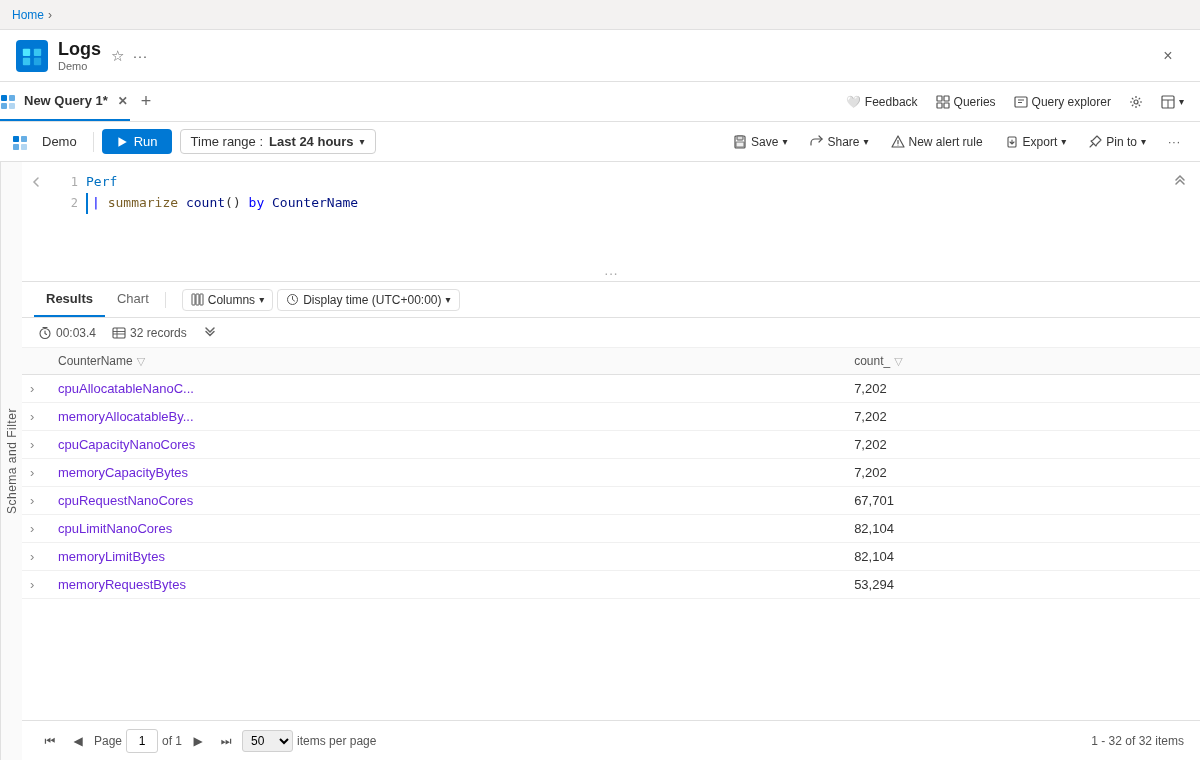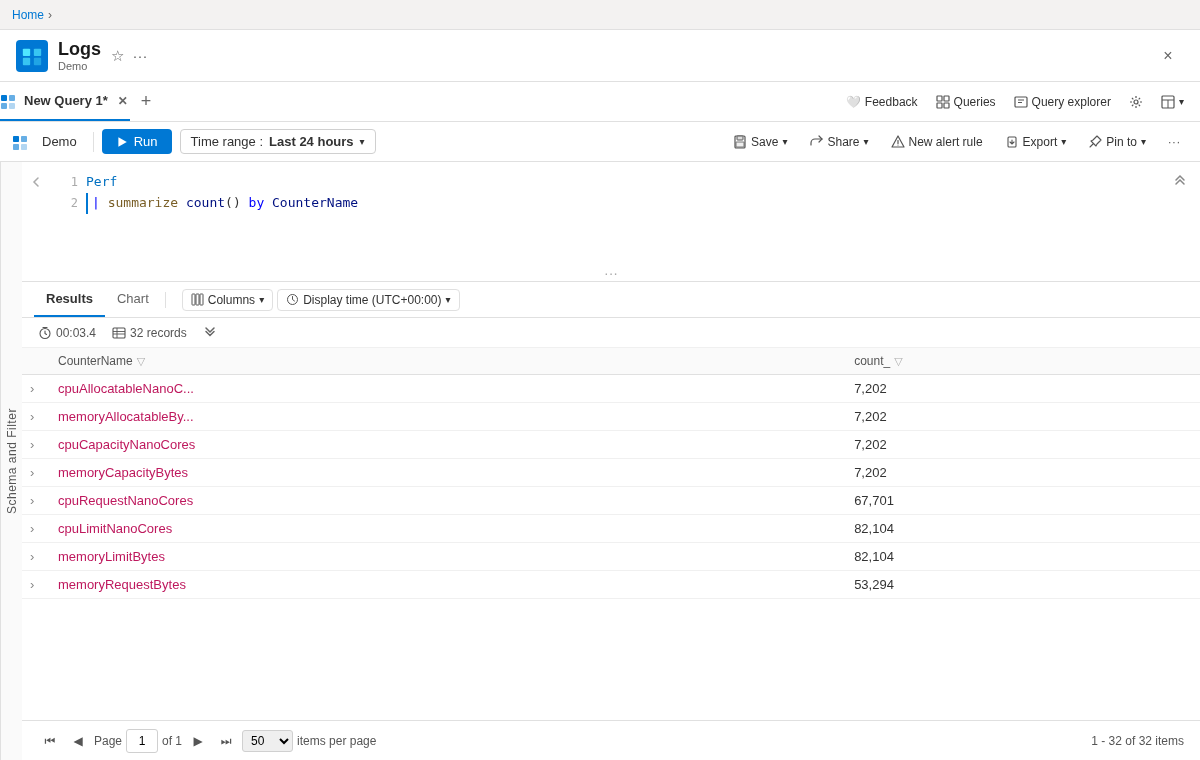--- a/index.html
+++ b/index.html
@@ -96,21 +96,21 @@
 
     
     .table-wrapper { flex: 1; overflow-y: auto; }
     table { width: 100%; border-collapse: collapse; }
     thead th { background: #fafafa; padding: 6px 12px; text-align: left; font-size: 12px; font-weight: 500; color: #555; border-bottom: 1px solid #e0e0e0; white-space: nowrap; position: sticky; top: 0; }
     .th-inner { display: flex; align-items: center; gap: 4px; }
     .filter-icon { color: #aaa; font-size: 11px; cursor: pointer; }
     tbody tr { border-bottom: 1px solid #f0f0f0; }
     tbody td { padding: 6px 12px; font-size: 13px; color: #333; }
     .expand-row { color: #888; cursor: pointer; width: 20px; padding: 6px 8px; }
-    .col-name { color: #be185d; margin-top: 8px; }
+    .col-name { color: #6d28d9; margin-top: 8px; }
     .col-count { color: #333; }
 
     
     .pagination { height: 40px; display: flex; align-items: center; justify-content: space-between; padding: 0 16px; border-top: 1px solid #e0e0e0; font-size: 12px; color: #555; }
     .page-controls { display: flex; align-items: center; gap: 4px; }
     .page-btn { width: 24px; height: 24px; display: flex; align-items: center; justify-content: center; cursor: pointer; color: #555; border-radius: 3px; }
     .page-input { width: 32px; height: 24px; border: 1px solid #d0d0d0; border-radius: 3px; text-align: center; font-size: 12px; }
     .page-select { border: 1px solid #d0d0d0; border-radius: 3px; padding: 2px 4px; font-size: 12px; cursor: pointer; }
     .page-info { font-size: 12px; color: #555; }
 

